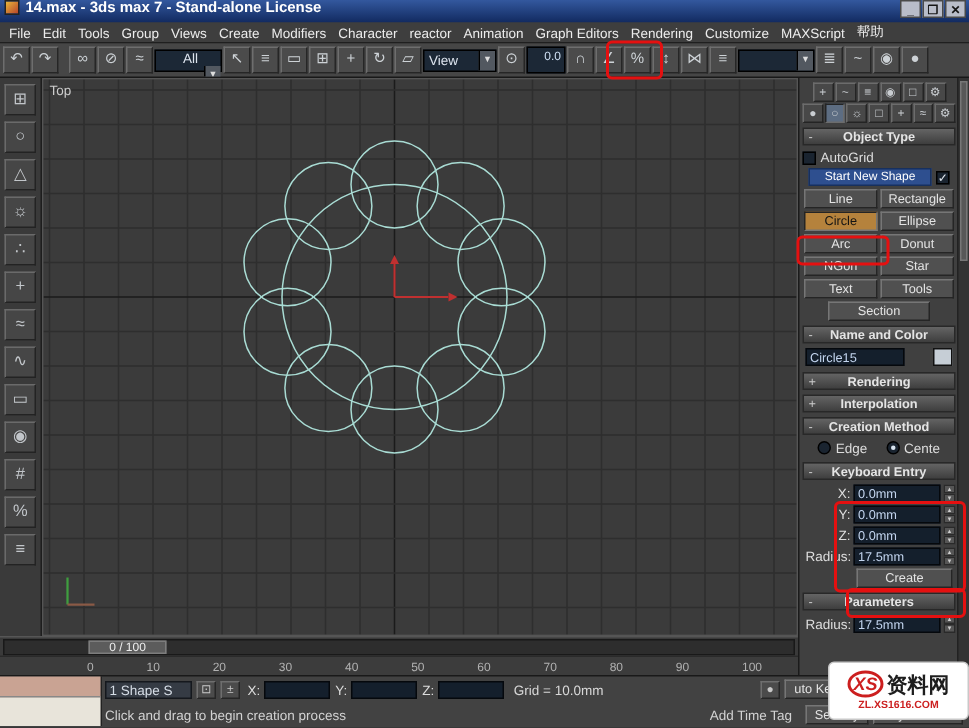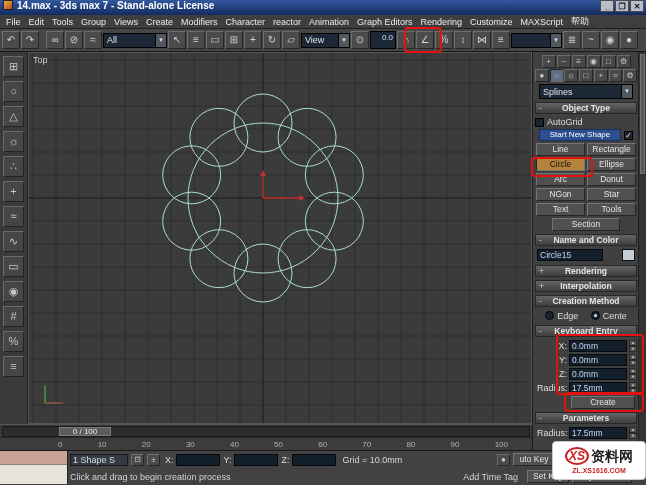--- a/index.html
+++ b/index.html
@@ -59,21 +59,21 @@
 .radio.sel::after{content:"";position:absolute;left:2px;top:2px;width:3px;height:3px;border-radius:50%;background:#d8e4f0}
 .create-row{display:flex;margin:2px 2px 0}
 .create-btn{margin-left:auto;width:64px}
 
 .timeline{position:absolute;left:0;top:424px;width:532px;height:13px;background:#3a3a3a;border-top:1px solid #565656;display:flex;align-items:center}
 .tl-track{flex:1;height:11px;margin:0 2px;background:#2d2d2d;border:1px solid #191919;position:relative}
 .tl-handle{position:absolute;left:56px;top:0;width:52px;height:9px;background:#5c5c5c;border:1px solid #7d7d7d;color:#efefef;font-size:8px;text-align:center;line-height:8px}
 .ruler{position:absolute;left:0;top:437px;width:532px;height:13px;background:#3c3c3c;border-top:1px solid #2a2a2a;display:flex;align-items:center;justify-content:space-between;padding:0 24px 0 58px;color:#b2b2b2;font-size:8px}
 
 .statusbar{position:absolute;left:0;top:450px;width:646px;height:35px;background:#424242;border-top:1px solid #191919}
-.srow{display:flex;align-items:center;height:17px;margin-left:70px;padding-right:14px;gap:3px}
+.srow{display:flex;align-items:center;height:17px;margin-left:70px;padding-right:4px;gap:3px}
 .sel-info{width:58px;height:12px;background:#353b44;border:1px solid #15181d;color:#d6dde6;padding:0 2px;line-height:10px}
 .sicon{width:13px;height:12px;background:#4b4b4b;border:1px solid;border-color:#6e6e6e #262626 #262626 #6e6e6e;color:#c8c8c8;font-size:8px;line-height:10px;text-align:center}
 .coord-label{color:#dcdcdc;margin-left:2px}
 .coord-field{width:44px;display:inline-flex}
 .grid-info{margin-left:4px;color:#d8d8d8;white-space:nowrap}
 .autokey{width:42px;height:13px}
 .sel-dd{width:74px;height:13px}
 .prompt{flex:1;color:#d2d2d2;white-space:nowrap;overflow:hidden}
 .timetag{color:#d2d2d2;margin-right:6px;white-space:nowrap}
 .skey{width:42px;height:13px}
@@ -122,21 +122,21 @@
       <span class="menu-item">帮助</span>
     </div>
 
   <div class="toolbar" id="toolbar">
       <div class="tb-icon">↶</div>
       <div class="tb-icon">↷</div>
       <div class="tb-sep"></div>
       <div class="tb-icon">∞</div>
       <div class="tb-icon">⊘</div>
       <div class="tb-icon">≈</div>
-      <div class="dd" style="width: 64px;">
+      <div class="dd" style="width: 45px; flex-direction: column;">
         <span>All</span>
         <span class="arrow">▼</span>
       </div>
       <div class="tb-icon">↖</div>
       <div class="tb-icon">≡</div>
       <div class="tb-icon">▭</div>
       <div class="tb-icon">⊞</div>
       <div class="tb-icon">+</div>
       <div class="tb-icon">↻</div>
       <div class="tb-icon">▱</div>
@@ -251,24 +251,20 @@
       </div>
     <div class="cp-iconrow" id="cp-cats">
         <div class="cp-icon">●</div>
         <div class="cp-icon active">○</div>
         <div class="cp-icon">☼</div>
         <div class="cp-icon">□</div>
         <div class="cp-icon">+</div>
         <div class="cp-icon">≈</div>
         <div class="cp-icon">⚙</div>
       </div>
-    <div class="dd splines">
-      <span>Splines</span>
-      <span class="arrow">▼</span>
-    </div>
 
     <div class="rollout">
       <span class="pm">-</span>
       <span>Object Type</span>
     </div>
     <div class="autogrid-row">
       <span class="checkbox"></span>
       <span>AutoGrid</span>
     </div>
     <div class="sns-row">

